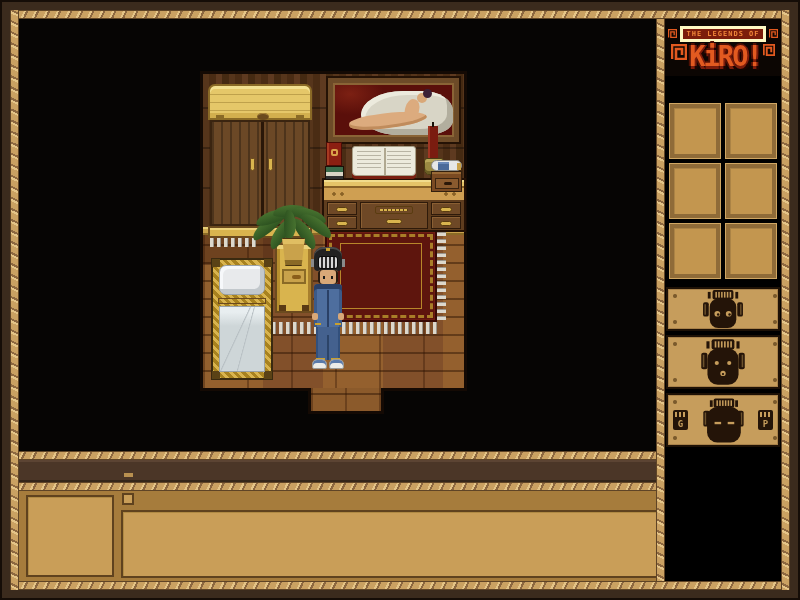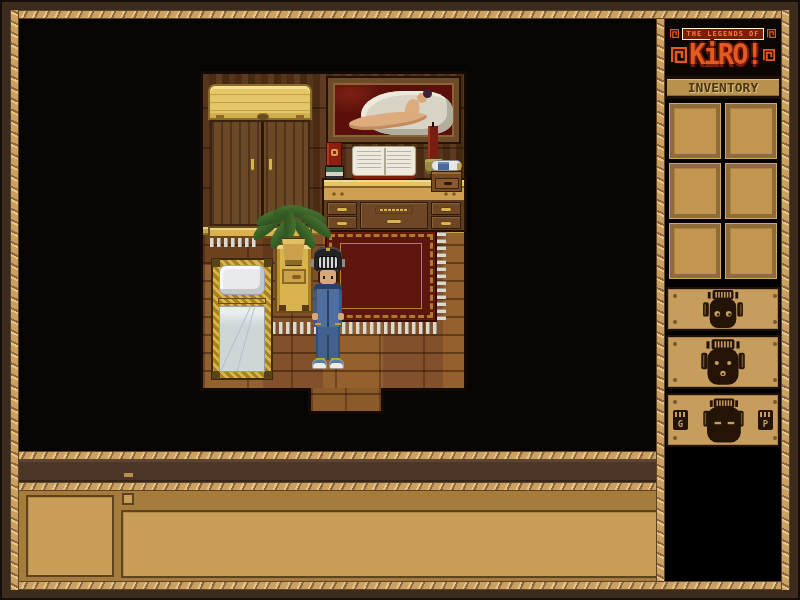--- a/index.html
+++ b/index.html
@@ -130,22 +130,22 @@
   .darkstrip{left:19px;top:460px;width:762px;height:22px;background:#4b3627;box-shadow:inset 0 2px 0 #5c4433,inset 0 -2px 0 #352619;}
   .tick{left:105px;top:13px;width:9px;height:4px;background:#b89050;}
   .bottom-panel{left:19px;top:491px;width:637px;height:90px;background:#a67c3c;}
   .portrait{left:7px;top:4px;width:88px;height:82px;background:#c99e58;border:2px solid #5f421e;box-shadow:inset 1px 1px 0 #b08a44;}
   .mini-square{left:103px;top:2px;width:12px;height:12px;background:#c99e58;border:2px solid #5f421e;}
   .text-area{left:102px;top:19px;width:548px;height:68px;background:#c99e58;border:2px solid #5f421e;box-shadow:inset 1px 1px 0 #b08a44;}
   
   .sidebar{left:665px;top:19px;width:116px;height:562px;background:#000;}
   .logo-panel{left:0;top:0;width:116px;height:57px;background:#0c0603;display:flex;flex-direction:column;align-items:center;justify-content:center;gap:2px;}
   .logo-top{display:flex;align-items:center;gap:3px;}
-  .logo-bar{background:#7c1c0b;color:#ef8438;font-weight:bold;font-size:7px;letter-spacing:1px;padding:1px 3px;border:1px solid #fef9c3;white-space:nowrap;}
-  .logo-title-row{display:flex;align-items:center;gap:2px;}
+  .logo-bar{background:#7c1c0b;color:#ef8438;font-weight:bold;font-size:7px;letter-spacing:1px;padding:1px 3px;border:3px solid #fef9c3;white-space:nowrap;}
+  .logo-title-row{display:flex;align-items:flex-start;gap:2px;}
   .logo-title{color:#e25a20;font-weight:900;font-size:27px;line-height:26px;letter-spacing:-2px;
     text-shadow:2px 0 0 #7c1c0b,-2px 0 0 #501004,0 2px 0 #7c1c0b,0 -2px 0 #501004,3px 3px 0 #1a0502;transform:scaleY(1.05);}
   .inv-header{left:0;top:57px;width:116px;height:23px;background:#b8924c;border:3px solid #1c1006;border-left-width:2px;border-right-width:2px;
     box-shadow:inset 0 1px 0 #d9c184,inset 0 -1px 0 #8a6a30;display:flex;align-items:center;justify-content:center;}
   .engraved{color:#4e3512;font-weight:bold;font-size:13px;letter-spacing:0px;text-shadow:1px 1px 0 #dfc186;}
   .inv-grid{left:0;top:80px;width:116px;height:184px;background:#000;display:grid;
     grid-template-columns:52px 52px;grid-template-rows:56px 56px 56px;gap:4px;padding:4px;}
   .slot{background:#c3964f;border:1px solid #d0a763;box-shadow:inset 0 0 0 4px #8f6b38,inset 5px 5px 0 rgba(0,0,0,.12);}
   .panel{position:absolute;left:1px;width:114px;background:#c69d5c;border:2px solid #1d1106;box-shadow:inset 0 0 0 1px #a9824a;
     background-image:radial-gradient(circle at 7px 7px,#7a5a2c 1.5px,transparent 2.5px),
@@ -347,23 +347,20 @@
         <svg width="16" height="16" viewBox="0 0 16 16">
             <path d="M1 15 V1 H15 V15 H5 V5 H11 V11" fill="none" stroke="#e25a20" stroke-width="2.6"></path>
           </svg>
         <span class="logo-title">KiRO!</span>
         <svg width="12" height="12" viewBox="0 0 16 16">
             <path d="M1 15 V1 H15 V15 H5 V5 H11 V11" fill="none" stroke="#e25a20" stroke-width="2.6"></path>
           </svg>
       </div>
     </div>
 
-    <div class="inv-header abs">
-      <span class="engraved">INVENTORY</span>
-    </div>
 
     <div class="inv-grid abs">
       <div class="slot"></div>
       <div class="slot"></div>
       <div class="slot"></div>
       <div class="slot"></div>
       <div class="slot"></div>
       <div class="slot"></div>
     </div>
 

